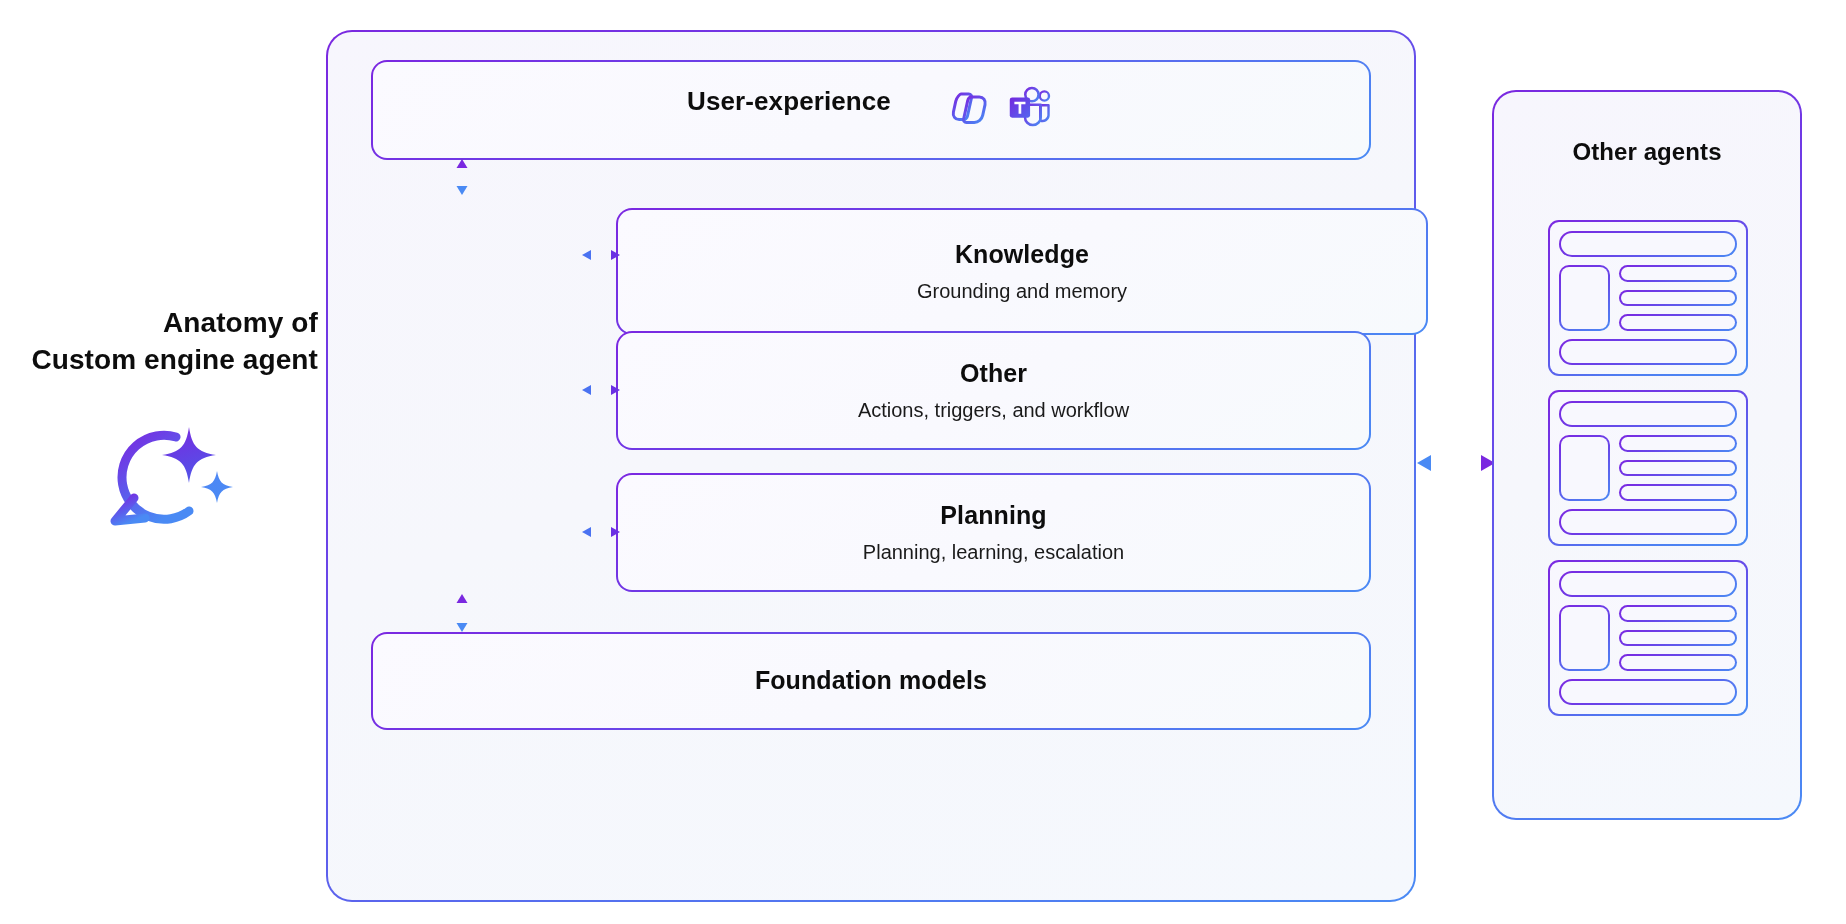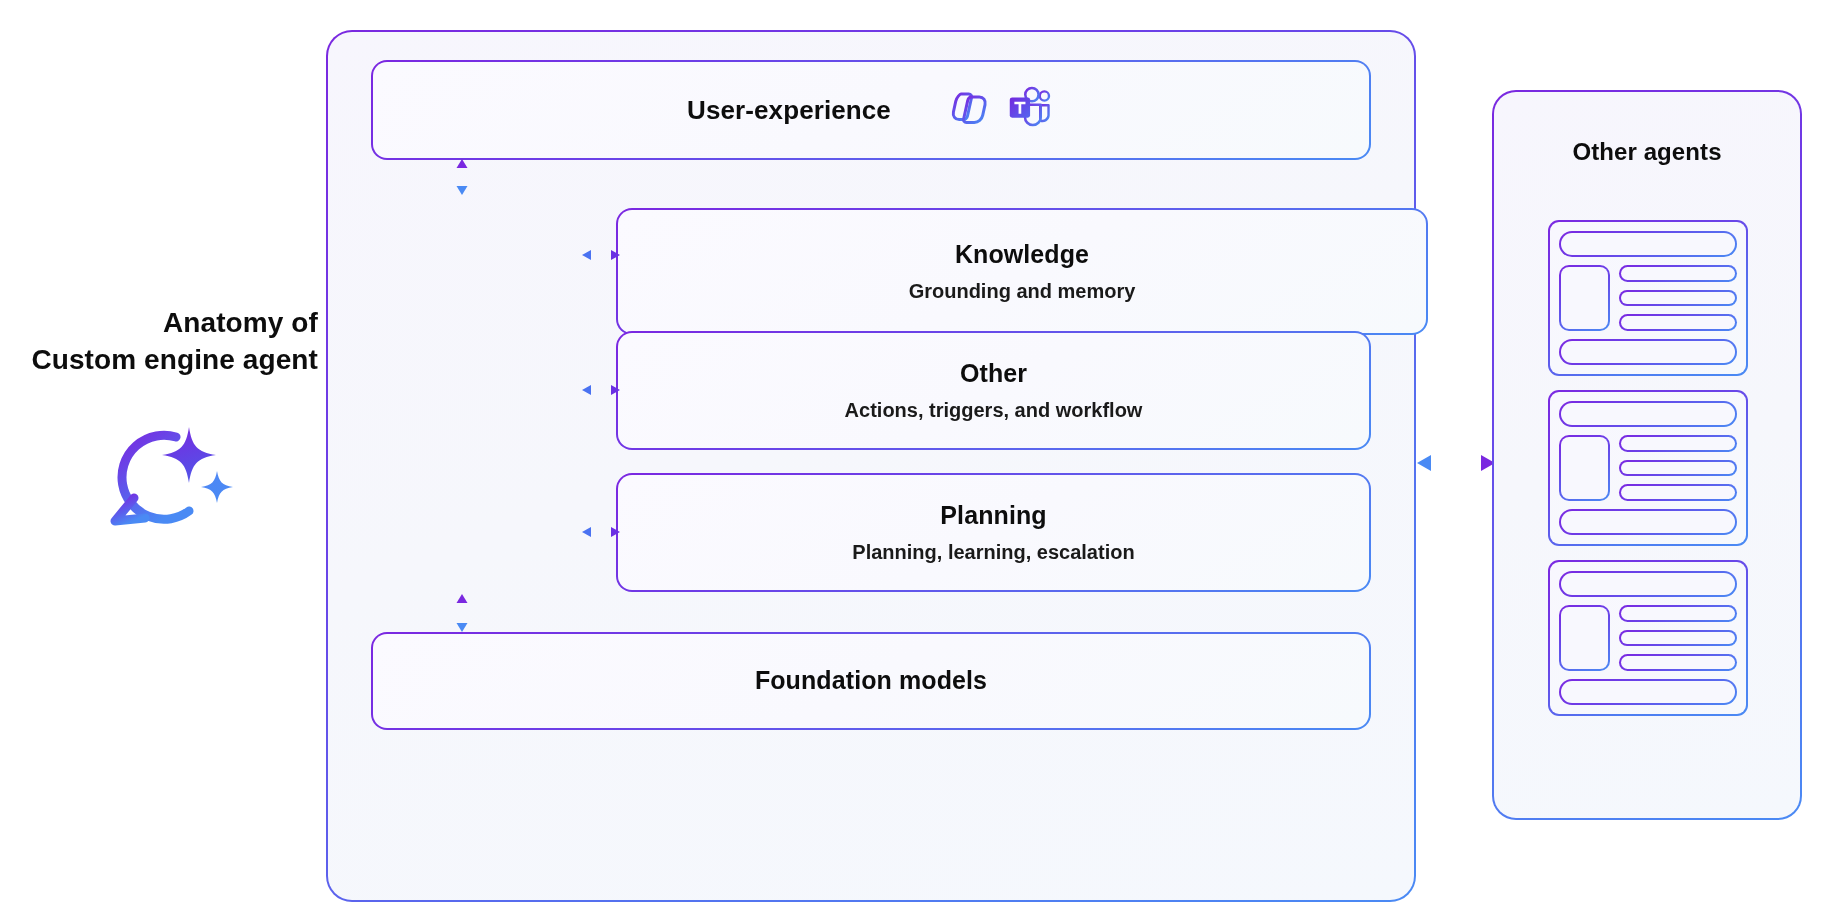--- a/index.html
+++ b/index.html
@@ -97,30 +97,30 @@
 
   .card-title {
     font-size: 25px;
     font-weight: 600;
     color: #0d0d0d;
     line-height: 1.25;
     letter-spacing: 0.1px;
   }
   .card-sub {
     font-size: 20px;
-    font-weight: 700;
+    font-weight: 400;
     color: #1a1a1a;
     margin-top: 9px;
     line-height: 1.25;
   }
   .orch-card .card-title { font-size: 26px; }
 
   .ux-row {
     display: flex;
-    align-items: center;
+    align-items: flex-start;
     justify-content: center;
     gap: 32px;
   }
   .ux-row .card-title { font-size: 26px; }
   .ux-icons {
     display: flex;
     align-items: center;
     gap: 14px;
     margin-left: 24px;
   }

